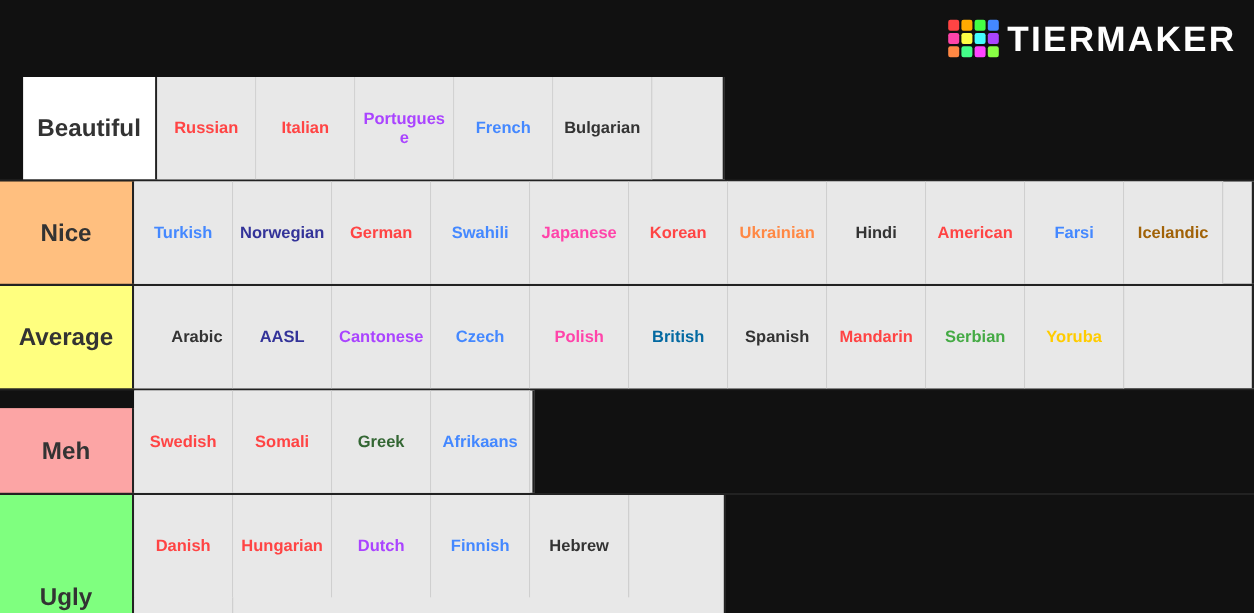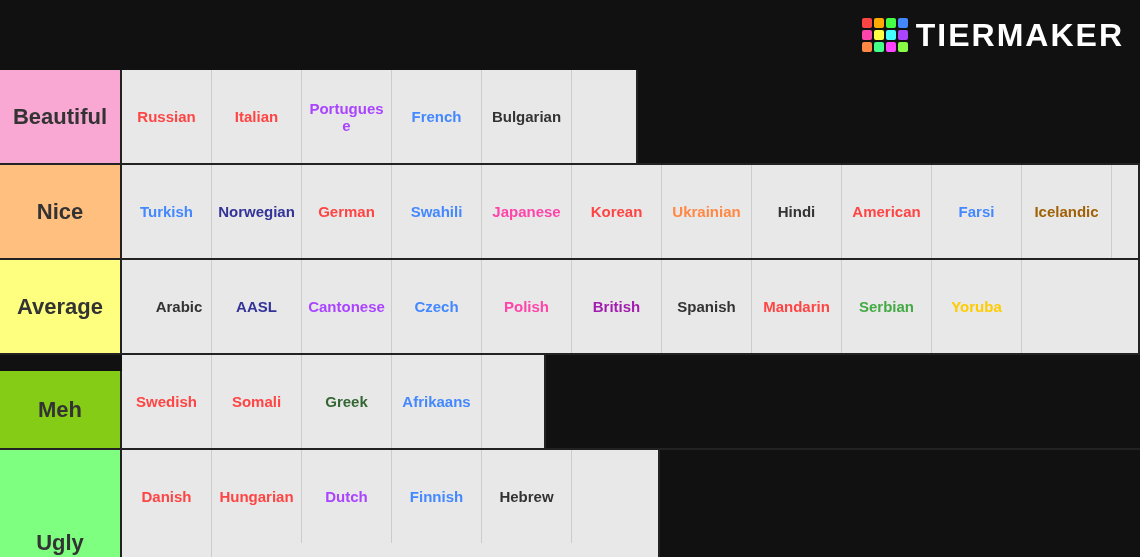--- a/index.html
+++ b/index.html
@@ -116,21 +116,21 @@
           <div class="logo-cell" style="background: rgb(68, 255, 136);"></div>
           <div class="logo-cell" style="background: rgb(255, 68, 255);"></div>
           <div class="logo-cell" style="background: rgb(136, 255, 68);"></div>
         </div>
       <span class="logo-text">TiERMAKER</span>
     </div>
   </div>
 
   <div id="tiers-container">
       <div class="tier-row">
-        <div class="tier-label" style="background: #f9a8d4;">Beautiful</div>
+        <div class="tier-label" style="background: #ffffff; margin-left: 21px;">Beautiful</div>
         <div class="tier-items" style="flex: 0 0 auto; width: 516px;">
           <div class="tier-item" style="color: rgb(255, 68, 68);">Russian</div>
           <div class="tier-item" style="color: rgb(255, 68, 68);">Italian</div>
           <div class="tier-item" style="color: rgb(170, 68, 255);">Portuguese</div>
           <div class="tier-item" style="color: rgb(68, 136, 255);">French</div>
           <div class="tier-item" style="color: rgb(51, 51, 51);">Bulgarian</div>
         </div>
         <div class="tier-filler"></div>
       </div>
       <div class="tier-row">
@@ -150,30 +150,30 @@
         </div>
       </div>
       <div class="tier-row">
         <div class="tier-label" style="background: rgb(255, 255, 127);">Average</div>
         <div class="tier-items" style="flex: 1 1 0%;">
           <div class="tier-item" style="color: rgb(51, 51, 51); padding-left: 29px;">Arabic</div>
           <div class="tier-item" style="color: rgb(51, 51, 153);">AASL</div>
           <div class="tier-item" style="color: rgb(170, 68, 255);">Cantonese</div>
           <div class="tier-item" style="color: rgb(68, 136, 255);">Czech</div>
           <div class="tier-item" style="color: rgb(255, 68, 170);">Polish</div>
-          <div class="tier-item" style="color: #a21caf;">British</div>
+          <div class="tier-item" style="color: #0369a1;">British</div>
           <div class="tier-item" style="color: rgb(51, 51, 51);">Spanish</div>
           <div class="tier-item" style="color: rgb(255, 68, 68);">Mandarin</div>
           <div class="tier-item" style="color: rgb(68, 170, 68);">Serbian</div>
           <div class="tier-item" style="color: rgb(255, 204, 0);">Yoruba</div>
         </div>
       </div>
       <div class="tier-row">
-        <div class="tier-label" style="background: #84cc16; margin-top: 16px;">Meh</div>
-        <div class="tier-items" style="flex: 0 0 auto; width: 424px;">
+        <div class="tier-label" style="background: #fca5a5; margin-top: 16px;">Meh</div>
+        <div class="tier-items" style="flex: 0 0 auto; width: 364px;">
           <div class="tier-item" style="color: rgb(255, 68, 68);">Swedish</div>
           <div class="tier-item" style="color: rgb(255, 68, 68); text-align: right;">Somali</div>
           <div class="tier-item" style="color: rgb(51, 102, 51);">Greek</div>
           <div class="tier-item" style="color: rgb(68, 136, 255);">Afrikaans</div>
         </div>
         <div class="tier-filler"></div>
       </div>
       <div class="tier-row">
         <div class="tier-label" style="background: rgb(127, 255, 127);">Ugly</div>
         <div class="tier-items" style="flex: 0 0 auto; width: 538px;">

